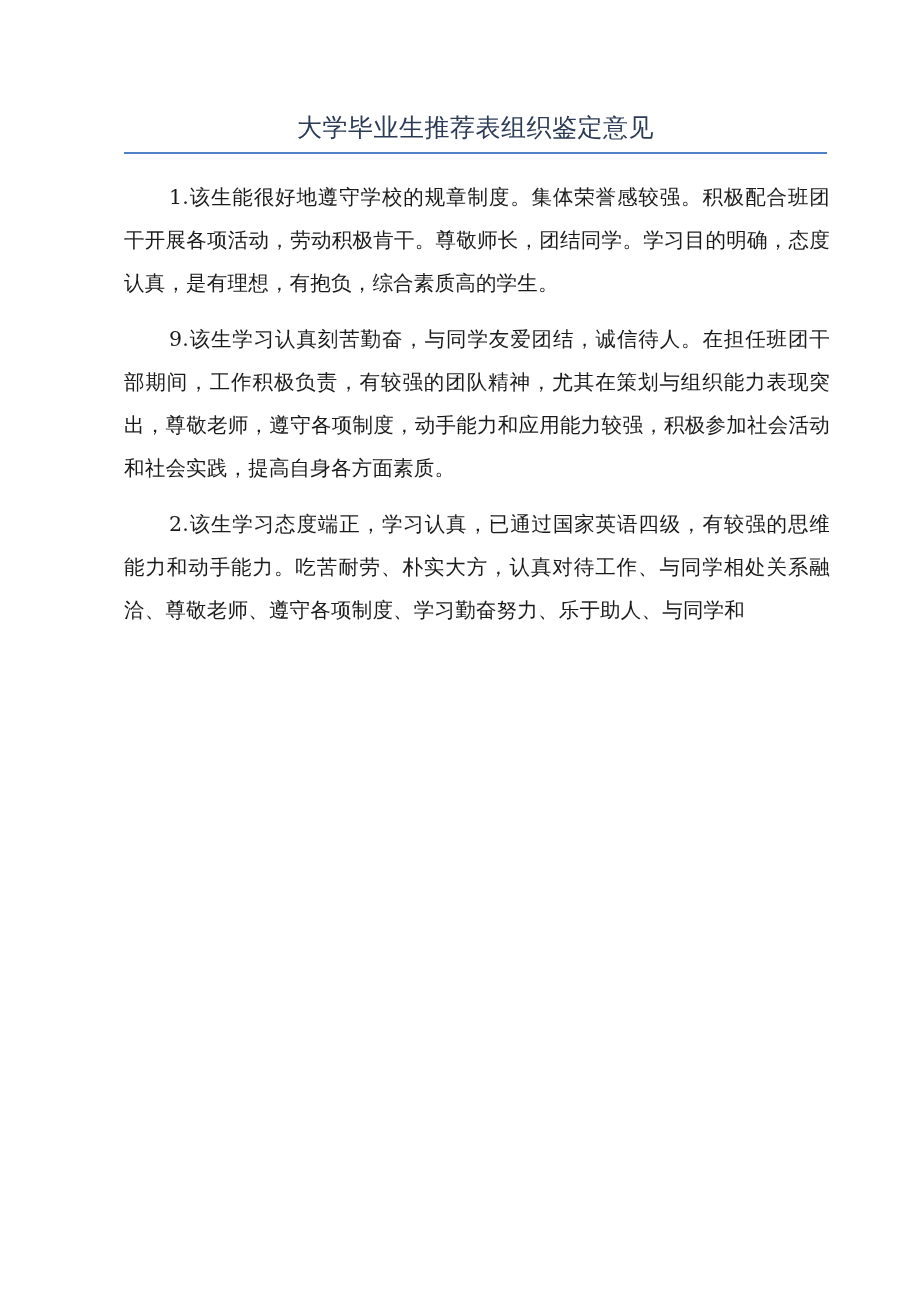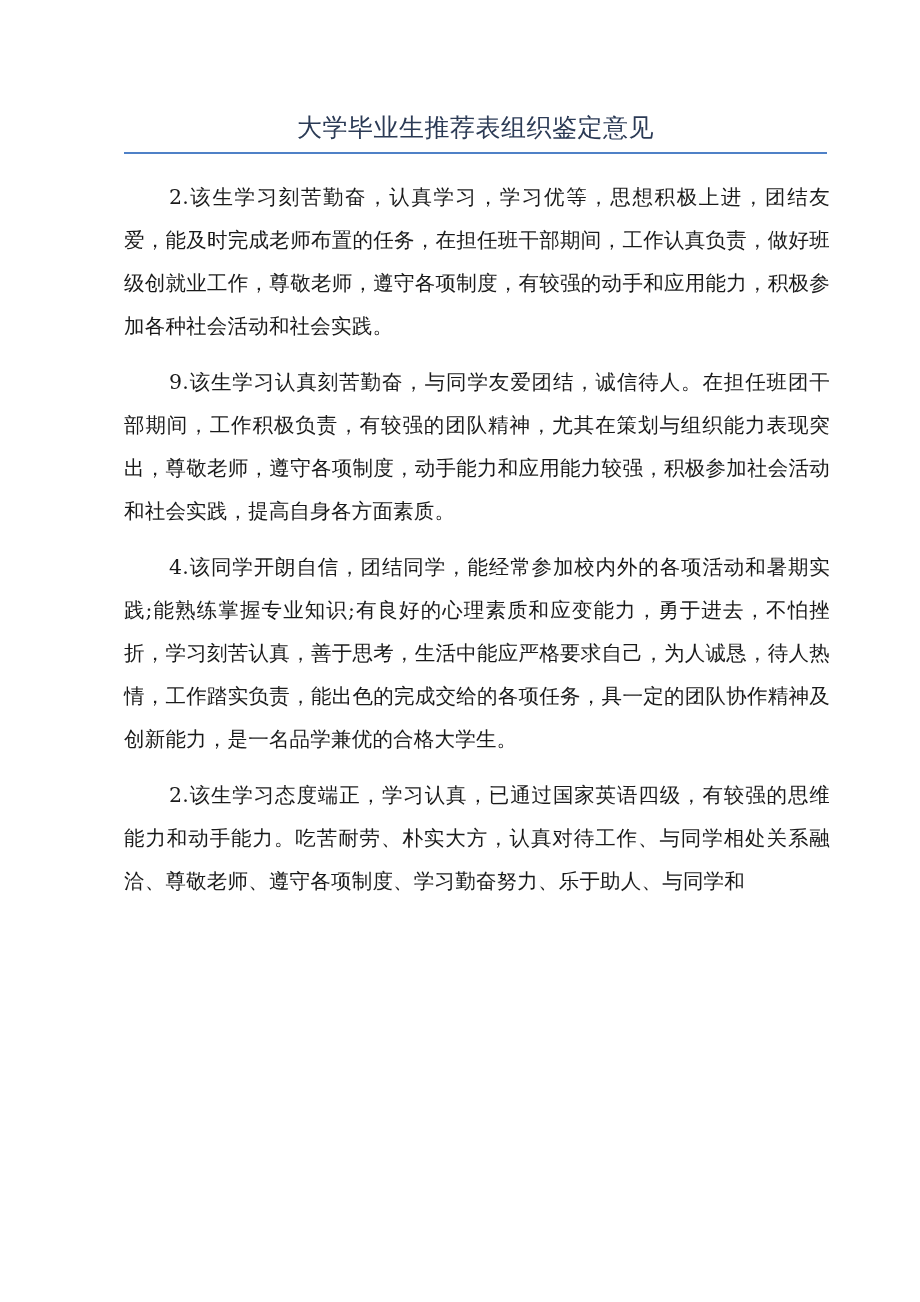--- a/index.html
+++ b/index.html
@@ -59,18 +59,17 @@
     }
   </style>
 </head>
 <body>
 
 <div class="page">
   <div class="title">大学毕业生推荐表组织鉴定意见</div>
   <div class="divider"></div>
 
   <div class="body">
-    <p class="para">2.该生学习刻苦勤奋，认真学习，学习优等，思想积极上进，团结友爱，能及时完成老师布置的任务，在担任班干部期间，工作认真负责，做好班级创就业工作，尊敬老师，遵守各项制度，有较强的动手和应用能力，积极参加各种社会活动和社会实践。</p>
+    <p class="para">1.该生能很好地遵守学校的规章制度。集体荣誉感较强。积极配合班团干开展各项活动，劳动积极肯干。尊敬师长，团结同学。学习目的明确，态度认真，是有理想，有抱负，综合素质高的学生。</p>
     <p class="para">9.该生学习认真刻苦勤奋，与同学友爱团结，诚信待人。在担任班团干部期间，工作积极负责，有较强的团队精神，尤其在策划与组织能力表现突出，尊敬老师，遵守各项制度，动手能力和应用能力较强，积极参加社会活动和社会实践，提高自身各方面素质。</p>
-    <p class="para">4.该同学开朗自信，团结同学，能经常参加校内外的各项活动和暑期实践;能熟练掌握专业知识;有良好的心理素质和应变能力，勇于进去，不怕挫折，学习刻苦认真，善于思考，生活中能应严格要求自己，为人诚恳，待人热情，工作踏实负责，能出色的完成交给的各项任务，具一定的团队协作精神及创新能力，是一名品学兼优的合格大学生。</p>
     <p class="para">2.该生学习态度端正，学习认真，已通过国家英语四级，有较强的思维能力和动手能力。吃苦耐劳、朴实大方，认真对待工作、与同学相处关系融洽、尊敬老师、遵守各项制度、学习勤奋努力、乐于助人、与同学和</p>
   </div>
 </div>
 
 </body></html>

